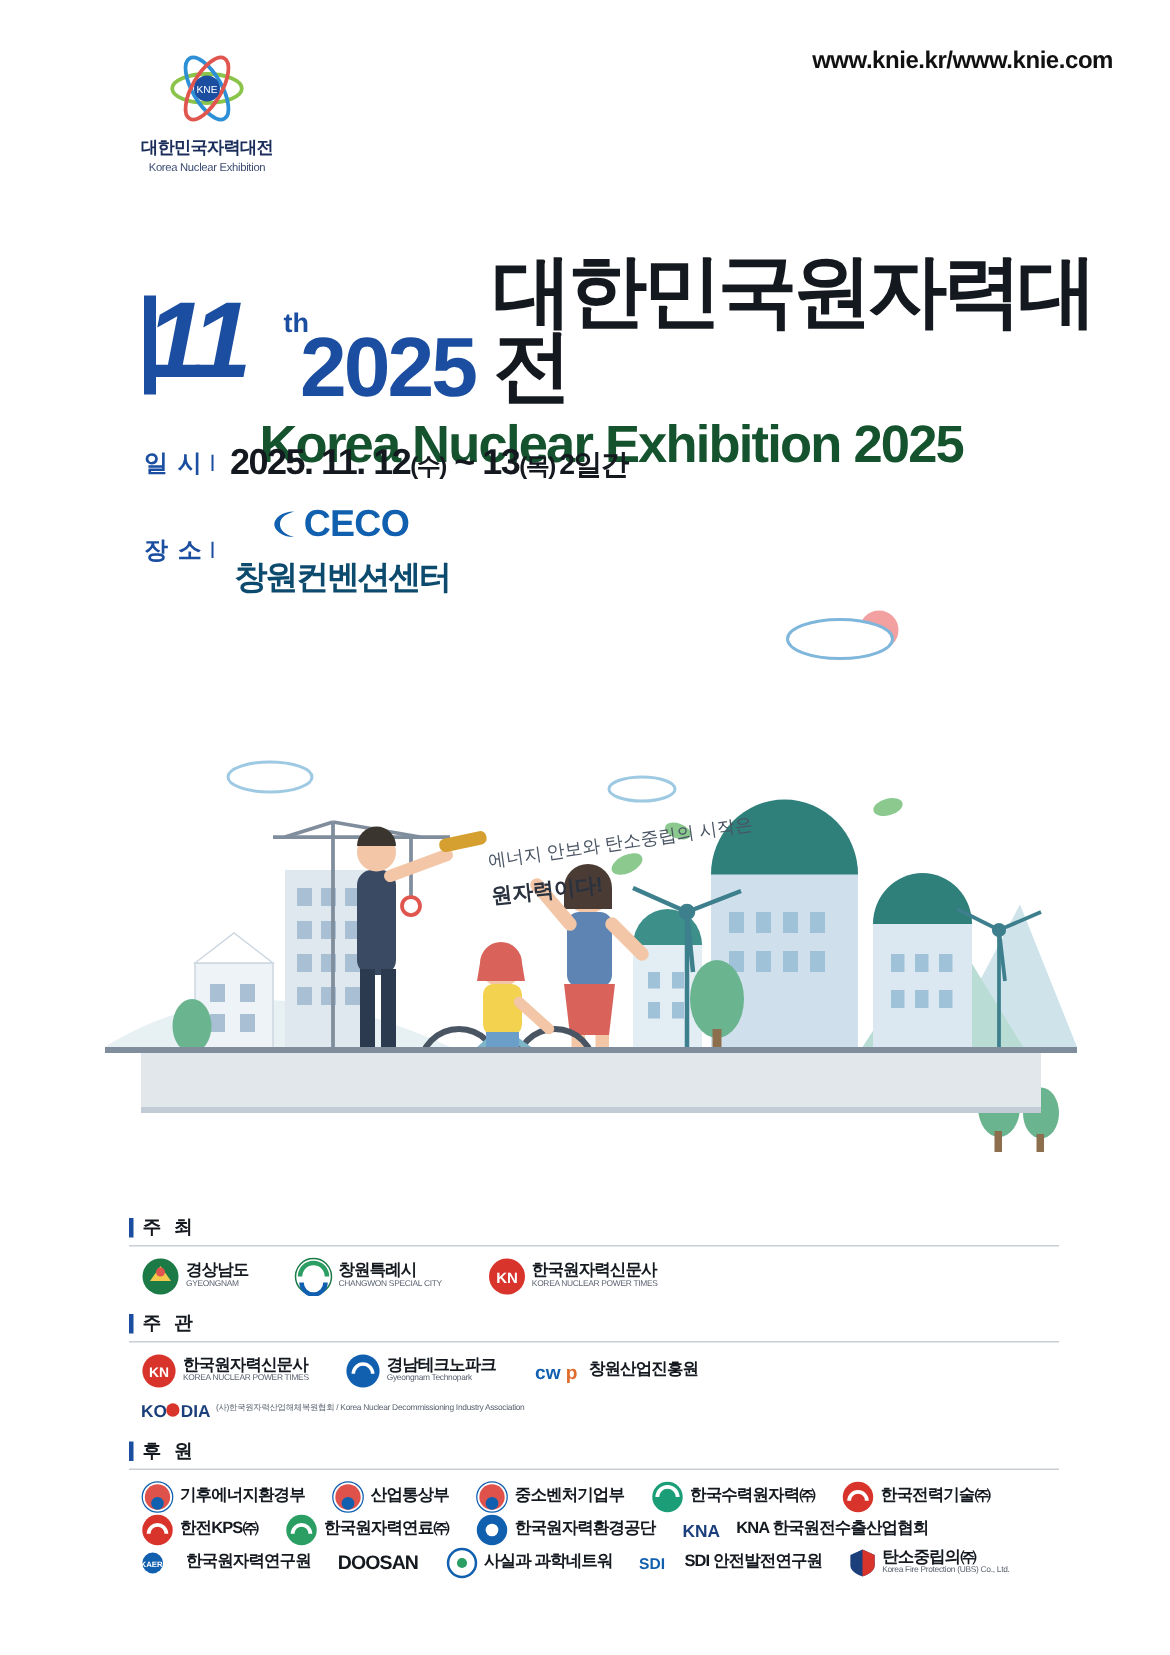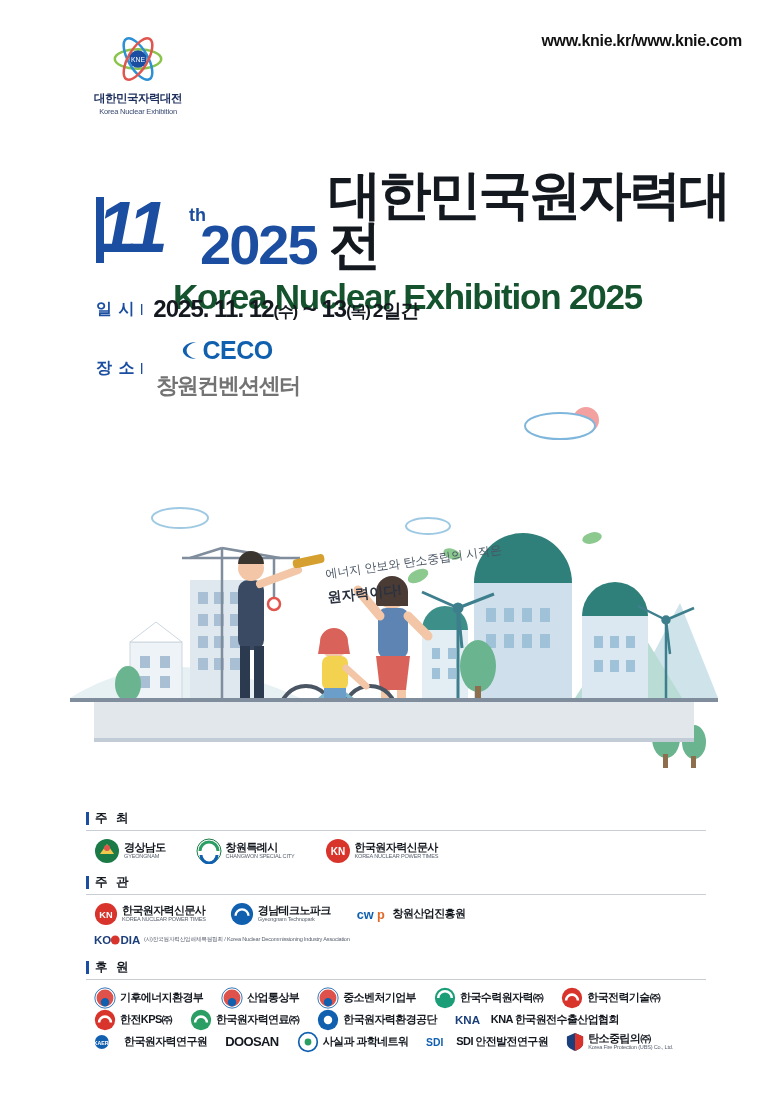--- a/index.html
+++ b/index.html
@@ -169,21 +169,21 @@
   }
   .ceco-text {
     font-size: 25px;
     font-weight: bold;
     color: #1160b0;
     letter-spacing: -0.5px;
   }
   .venue-kr {
     font-size: 22px;
     font-weight: bold;
-    color: #737373;
+    color: #0c4a6e;
     letter-spacing: -1.5px;
     margin-left: 3px;
   }
 
   
   .illustration {
     position: absolute;
     top: 398px;
     left: 70px;
     width: 648px;

